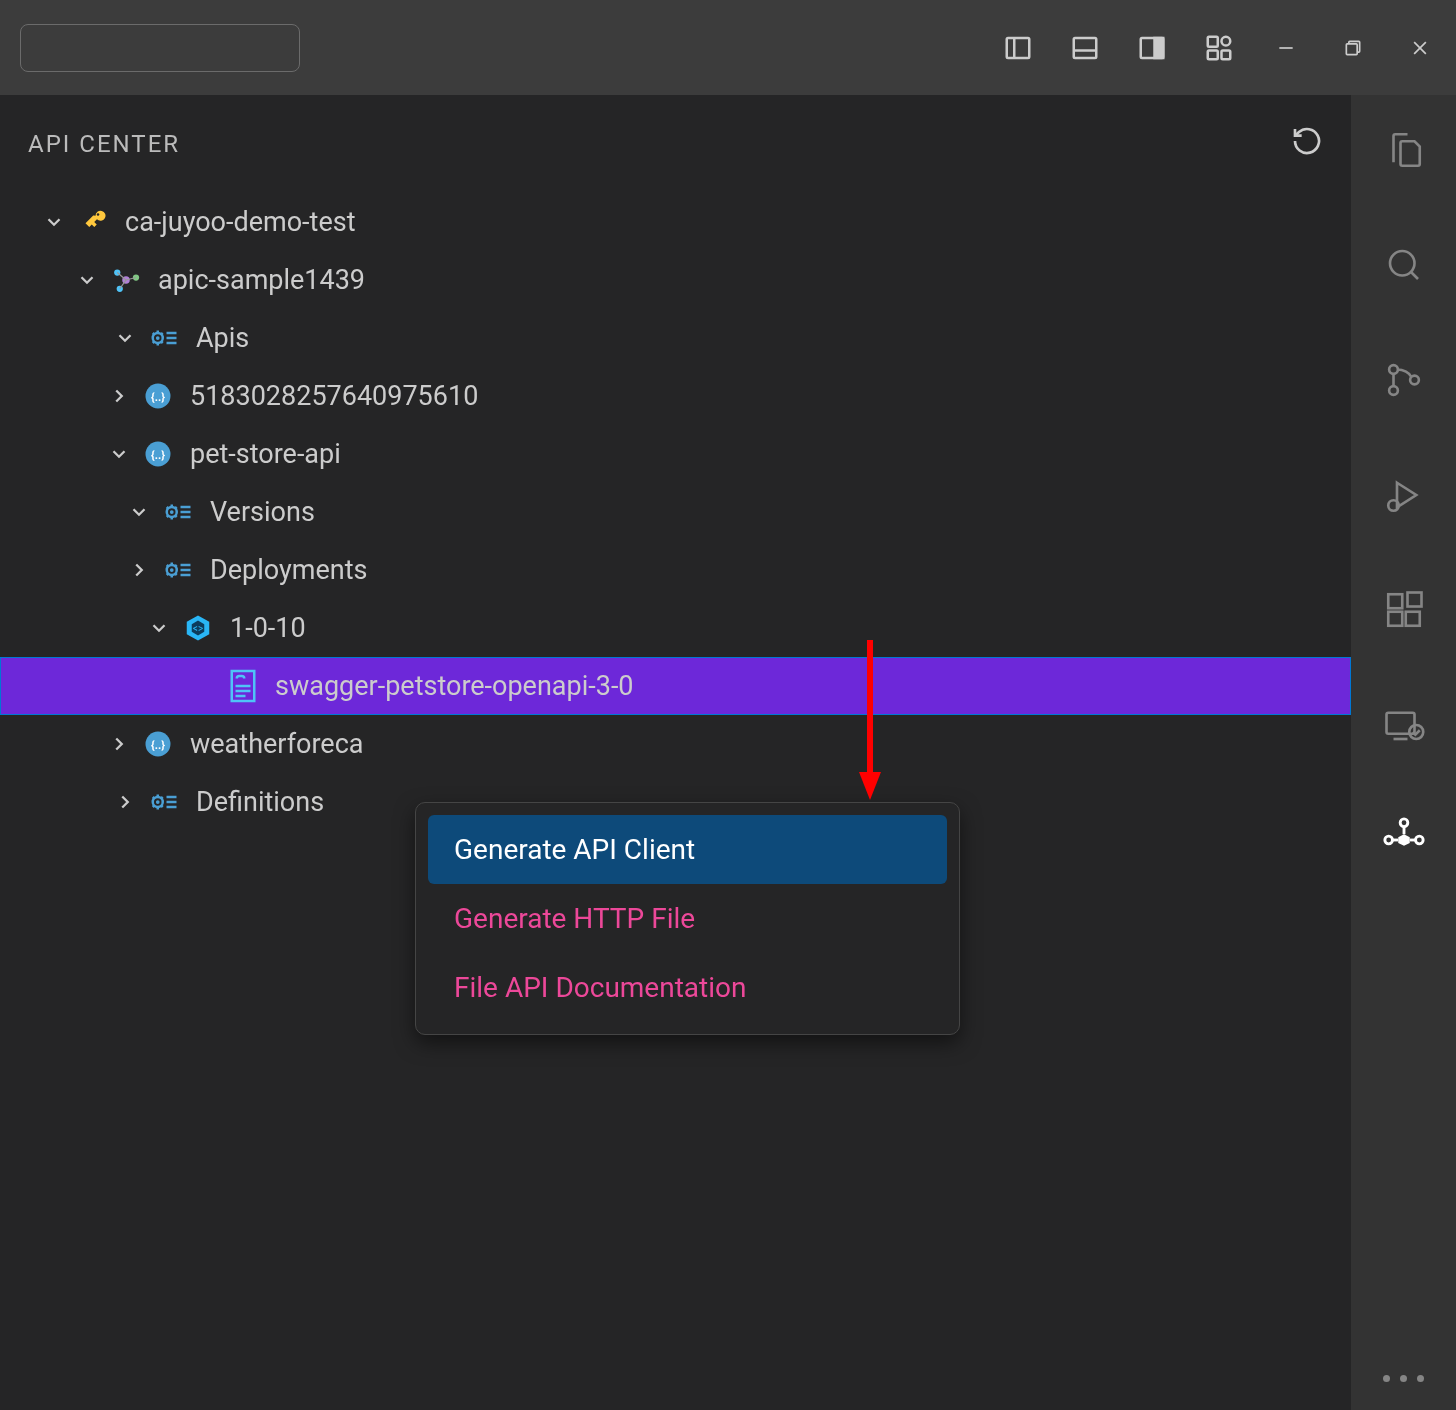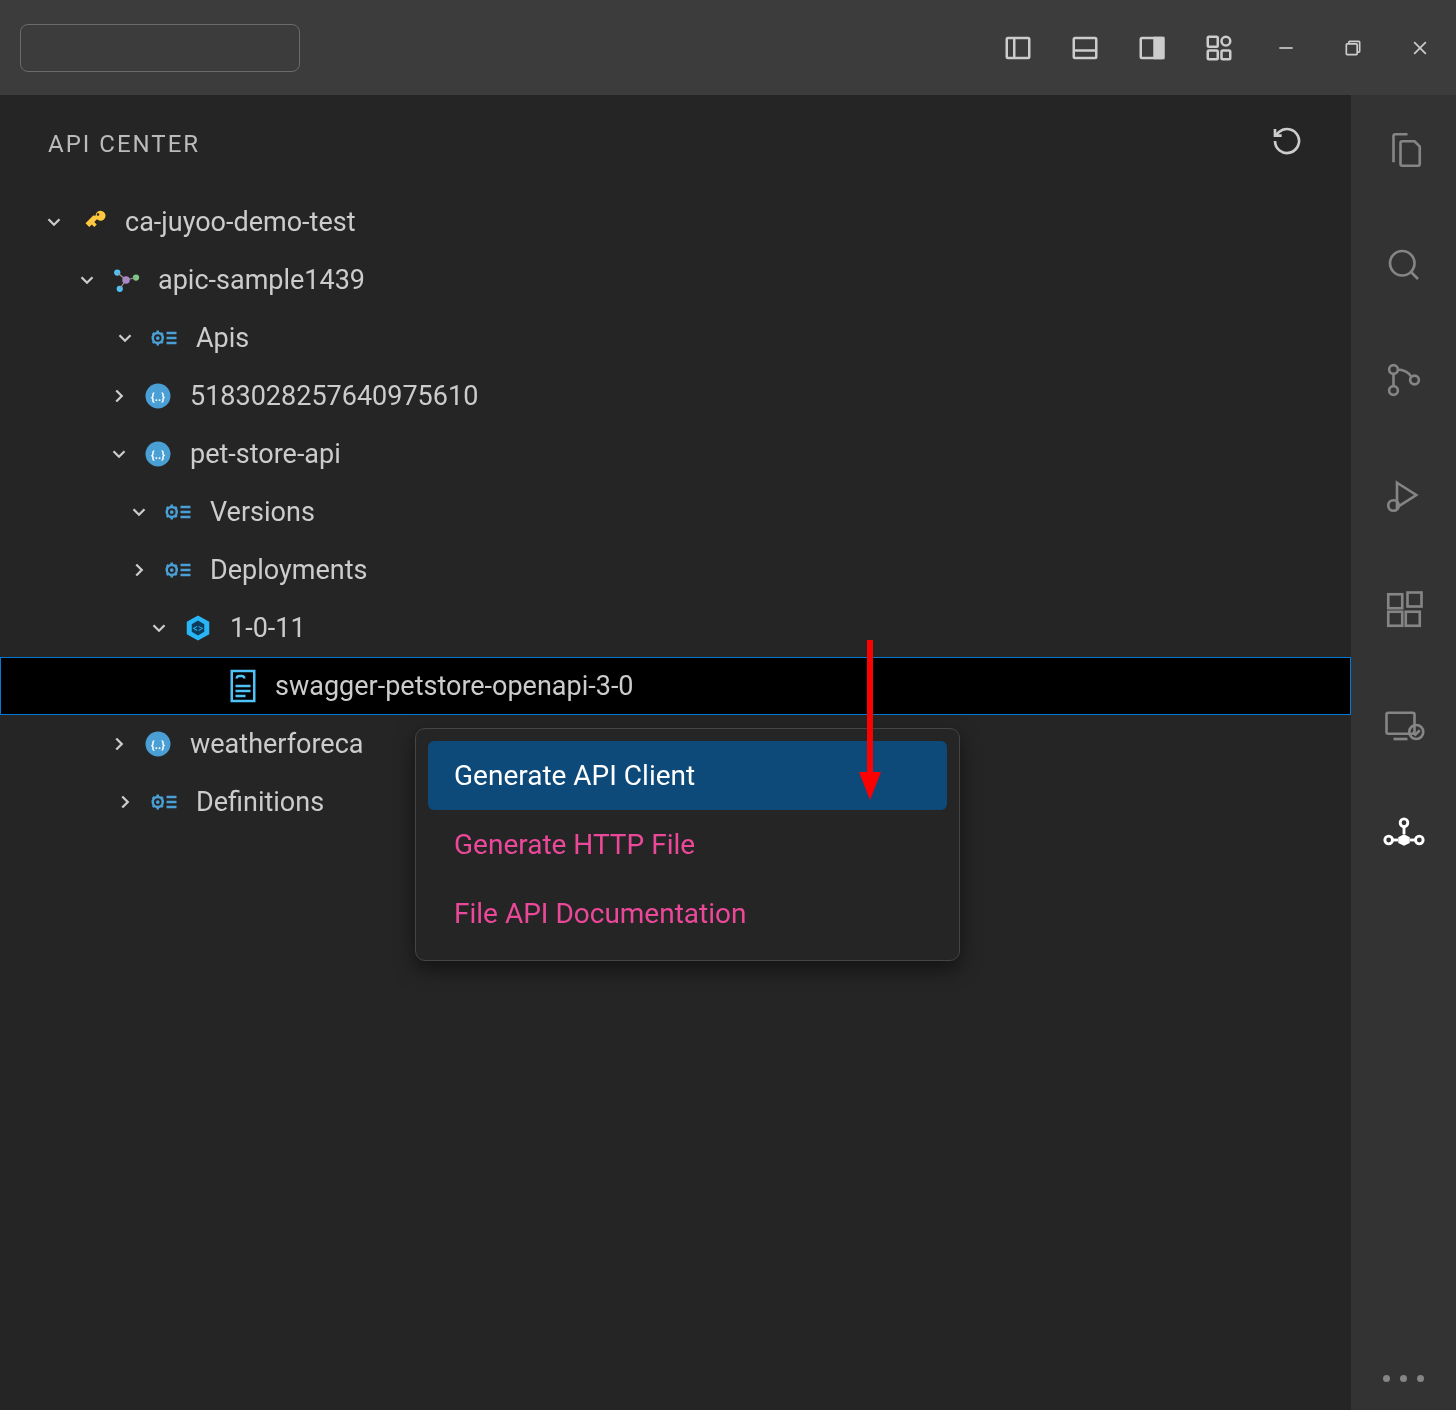--- a/index.html
+++ b/index.html
@@ -50,21 +50,21 @@
     }
     .sidebar-panel {
       flex: 1;
       background: #252526;
       overflow: hidden;
     }
     .panel-header {
       display: flex;
       align-items: center;
       justify-content: space-between;
-      padding: 30px 48px;
+      padding: 30px 28px;
       font-size: 24px;
       letter-spacing: 2px;
       color: #bbbbbb;
       font-weight: 400;
     }
     .refresh-btn {
       color: #cccccc;
     }
     .tree {
       font-size: 27px;
@@ -72,21 +72,21 @@
     .tree-item {
       display: flex;
       align-items: center;
       height: 58px;
       padding-left: 40px;
       cursor: pointer;
       white-space: nowrap;
       overflow: hidden;
     }
     .tree-item.selected {
-      background: #000000;
+      background: #6d28d9;
       border-top: 1px solid #0078d4;
       border-bottom: 1px solid #0078d4;
       border-left: 1px solid #0078d4;
       border-right: 1px solid #0078d4;
     }
     .chevron {
       width: 28px;
       height: 28px;
       display: inline-flex;
       align-items: center;
@@ -135,21 +135,21 @@
     }
     .dot {
       width: 7px;
       height: 7px;
       border-radius: 50%;
       background: #858585;
     }
     .context-menu {
       position: absolute;
       left: 415px;
-      top: 728px;
+      top: 802px;
       width: 545px;
       background: #252526;
       border: 1px solid #454545;
       border-radius: 10px;
       box-shadow: 0 8px 20px rgba(0,0,0,0.5);
       padding: 12px;
       z-index: 100;
     }
     .menu-item {
       padding: 18px 26px;
@@ -372,21 +372,21 @@
               <polyline points="6 9 12 15 18 9"></polyline>
             </svg>
         </span>
         <span class="icon-slot">
           <svg width="30" height="30" viewBox="0 0 24 24">
               <polygon points="12,2 21,7 21,17 12,22 3,17 3,7" fill="#29b6f6"></polygon>
               <polygon points="12,6 17,9 17,15 12,18 7,15 7,9" fill="#0d3c5c"></polygon>
               <text x="12" y="15" font-size="8" fill="#29b6f6" text-anchor="middle">&lt;&gt;</text>
             </svg>
         </span>
-        <span class="tree-label">1-0-11</span>
+        <span class="tree-label">1-0-10</span>
       </div>
 
 
       <div class="tree-item indent-8 selected">
         <span class="icon-slot">
           <svg width="30" height="36" viewBox="0 0 24 28">
               <rect x="3" y="2" width="18" height="24" fill="none" stroke="#4fc3f7" stroke-width="2"></rect>
               <path d="M7 8 Q7 6 9 6 L11 6 Q13 6 13 8" fill="none" stroke="#4fc3f7" stroke-width="2"></path>
               <line x1="6" y1="14" x2="18" y2="14" stroke="#4fc3f7" stroke-width="2"></line>
               <line x1="6" y1="18" x2="18" y2="18" stroke="#4fc3f7" stroke-width="2"></line>

